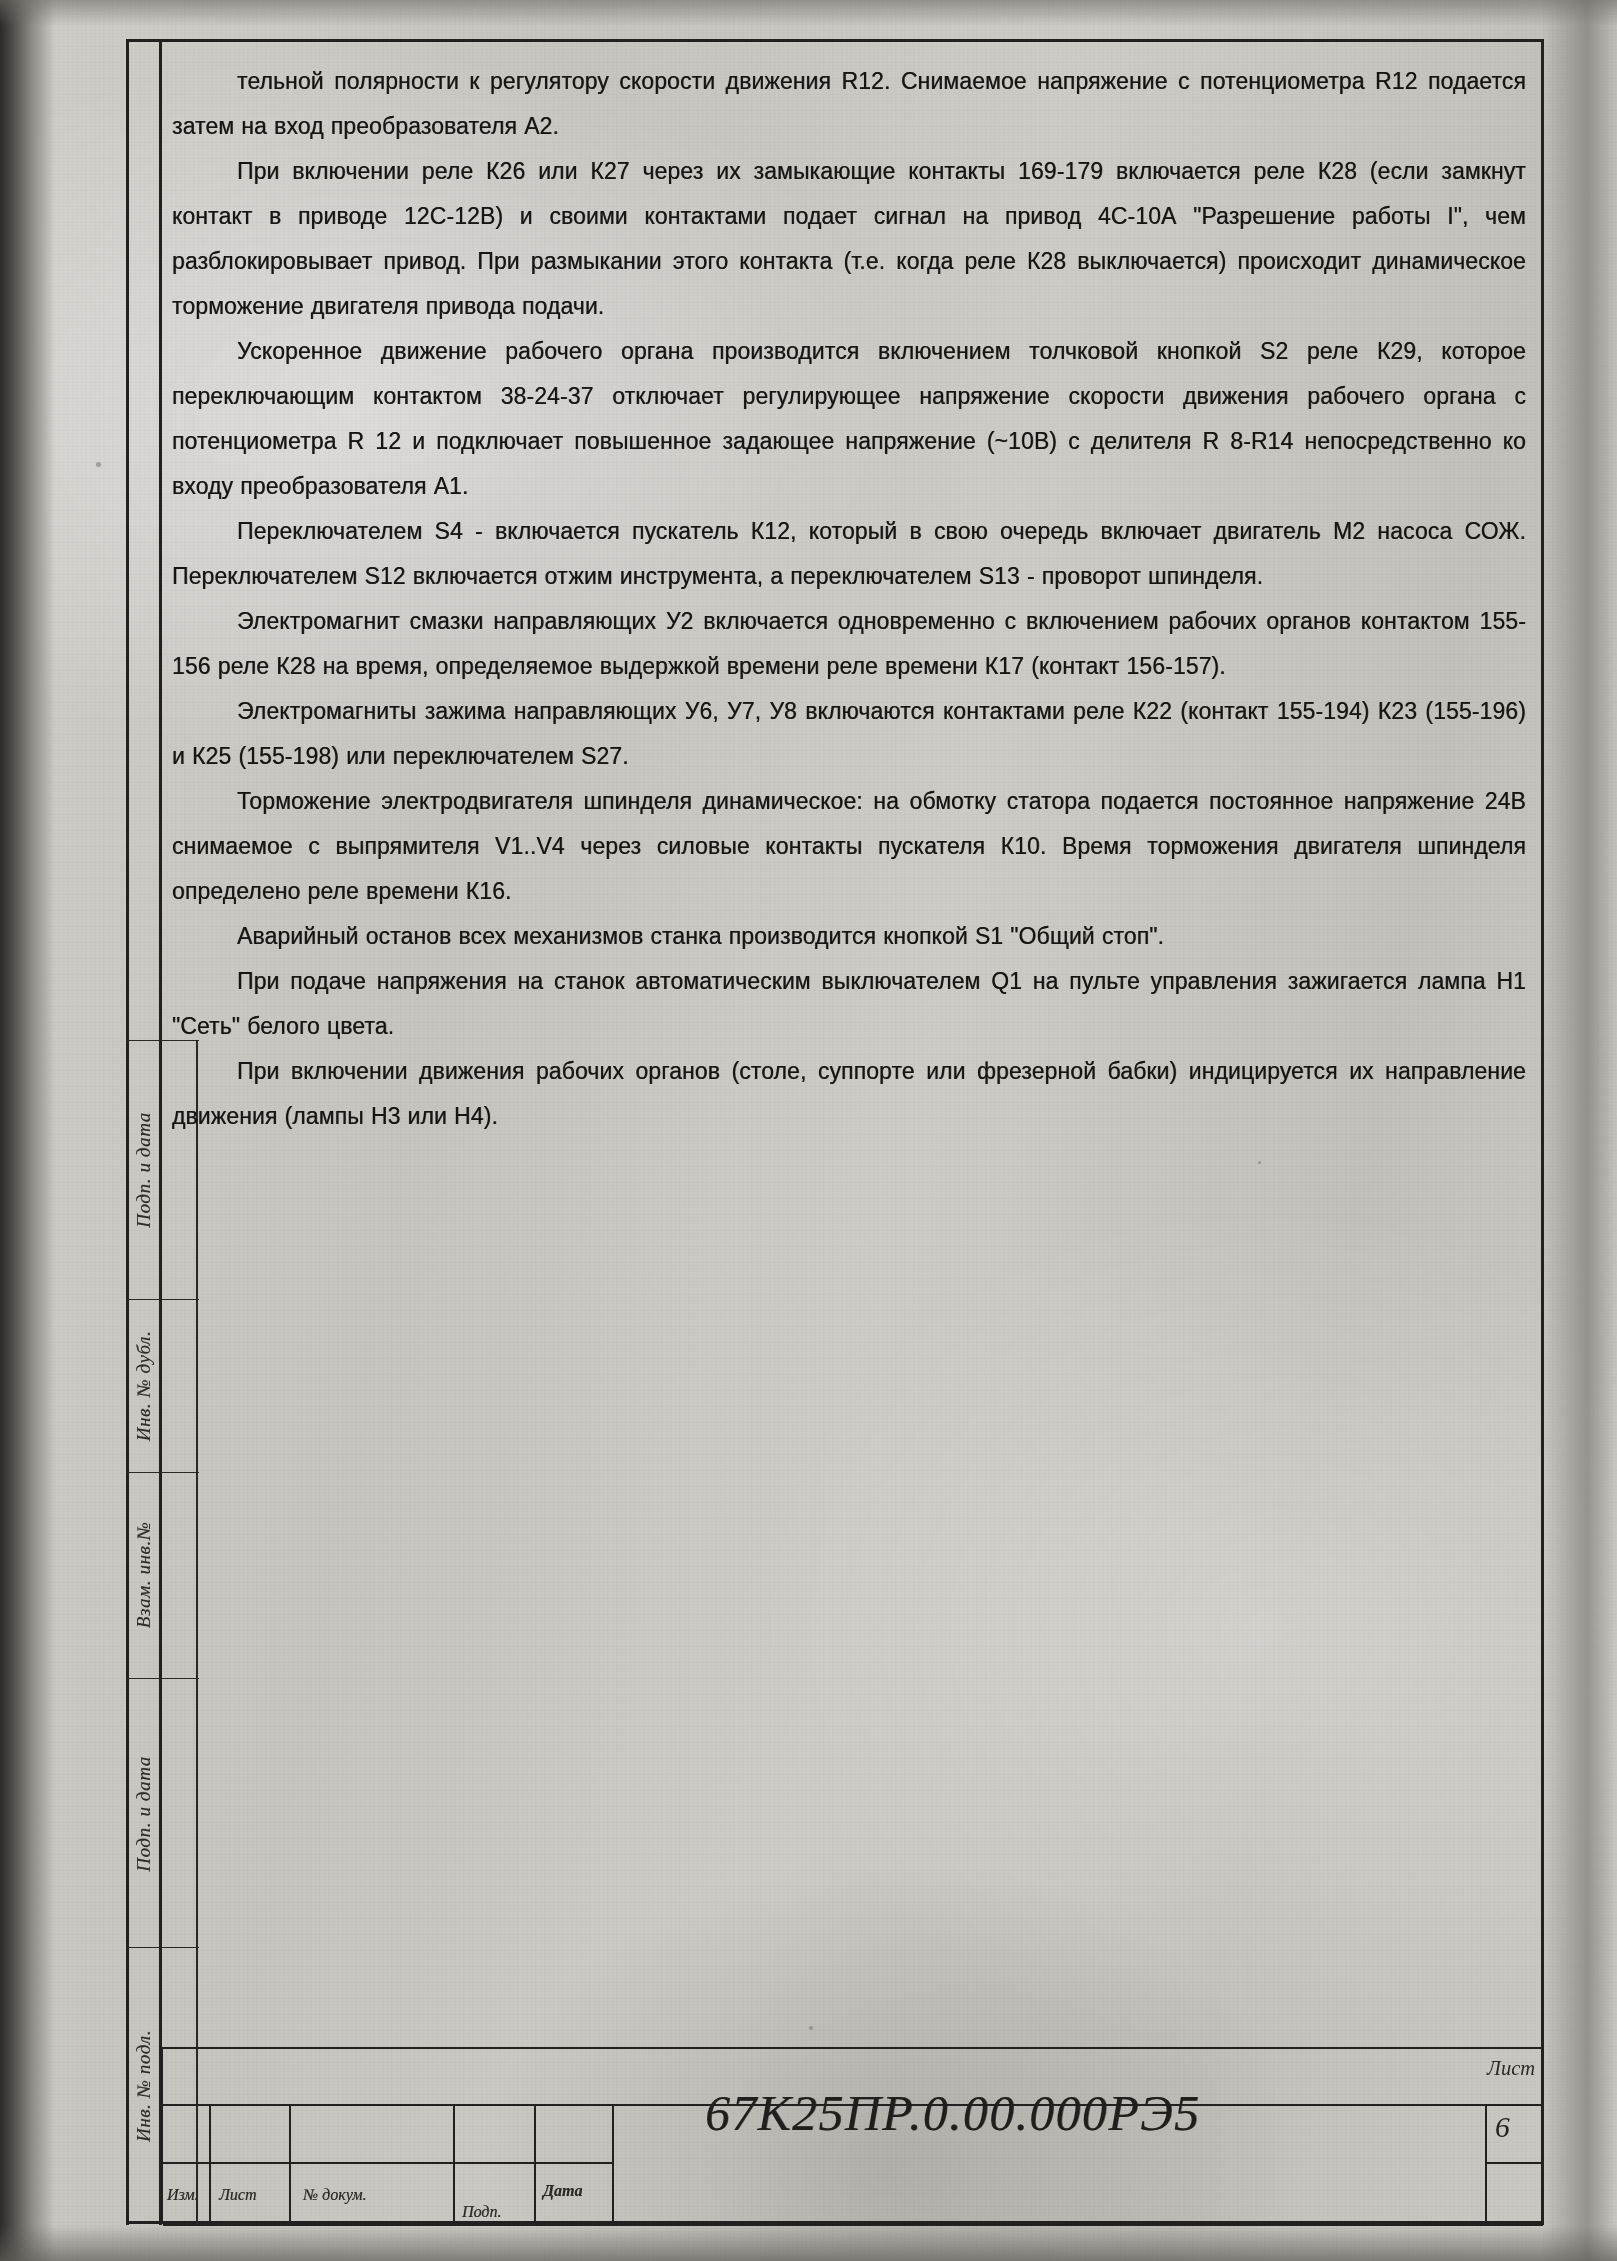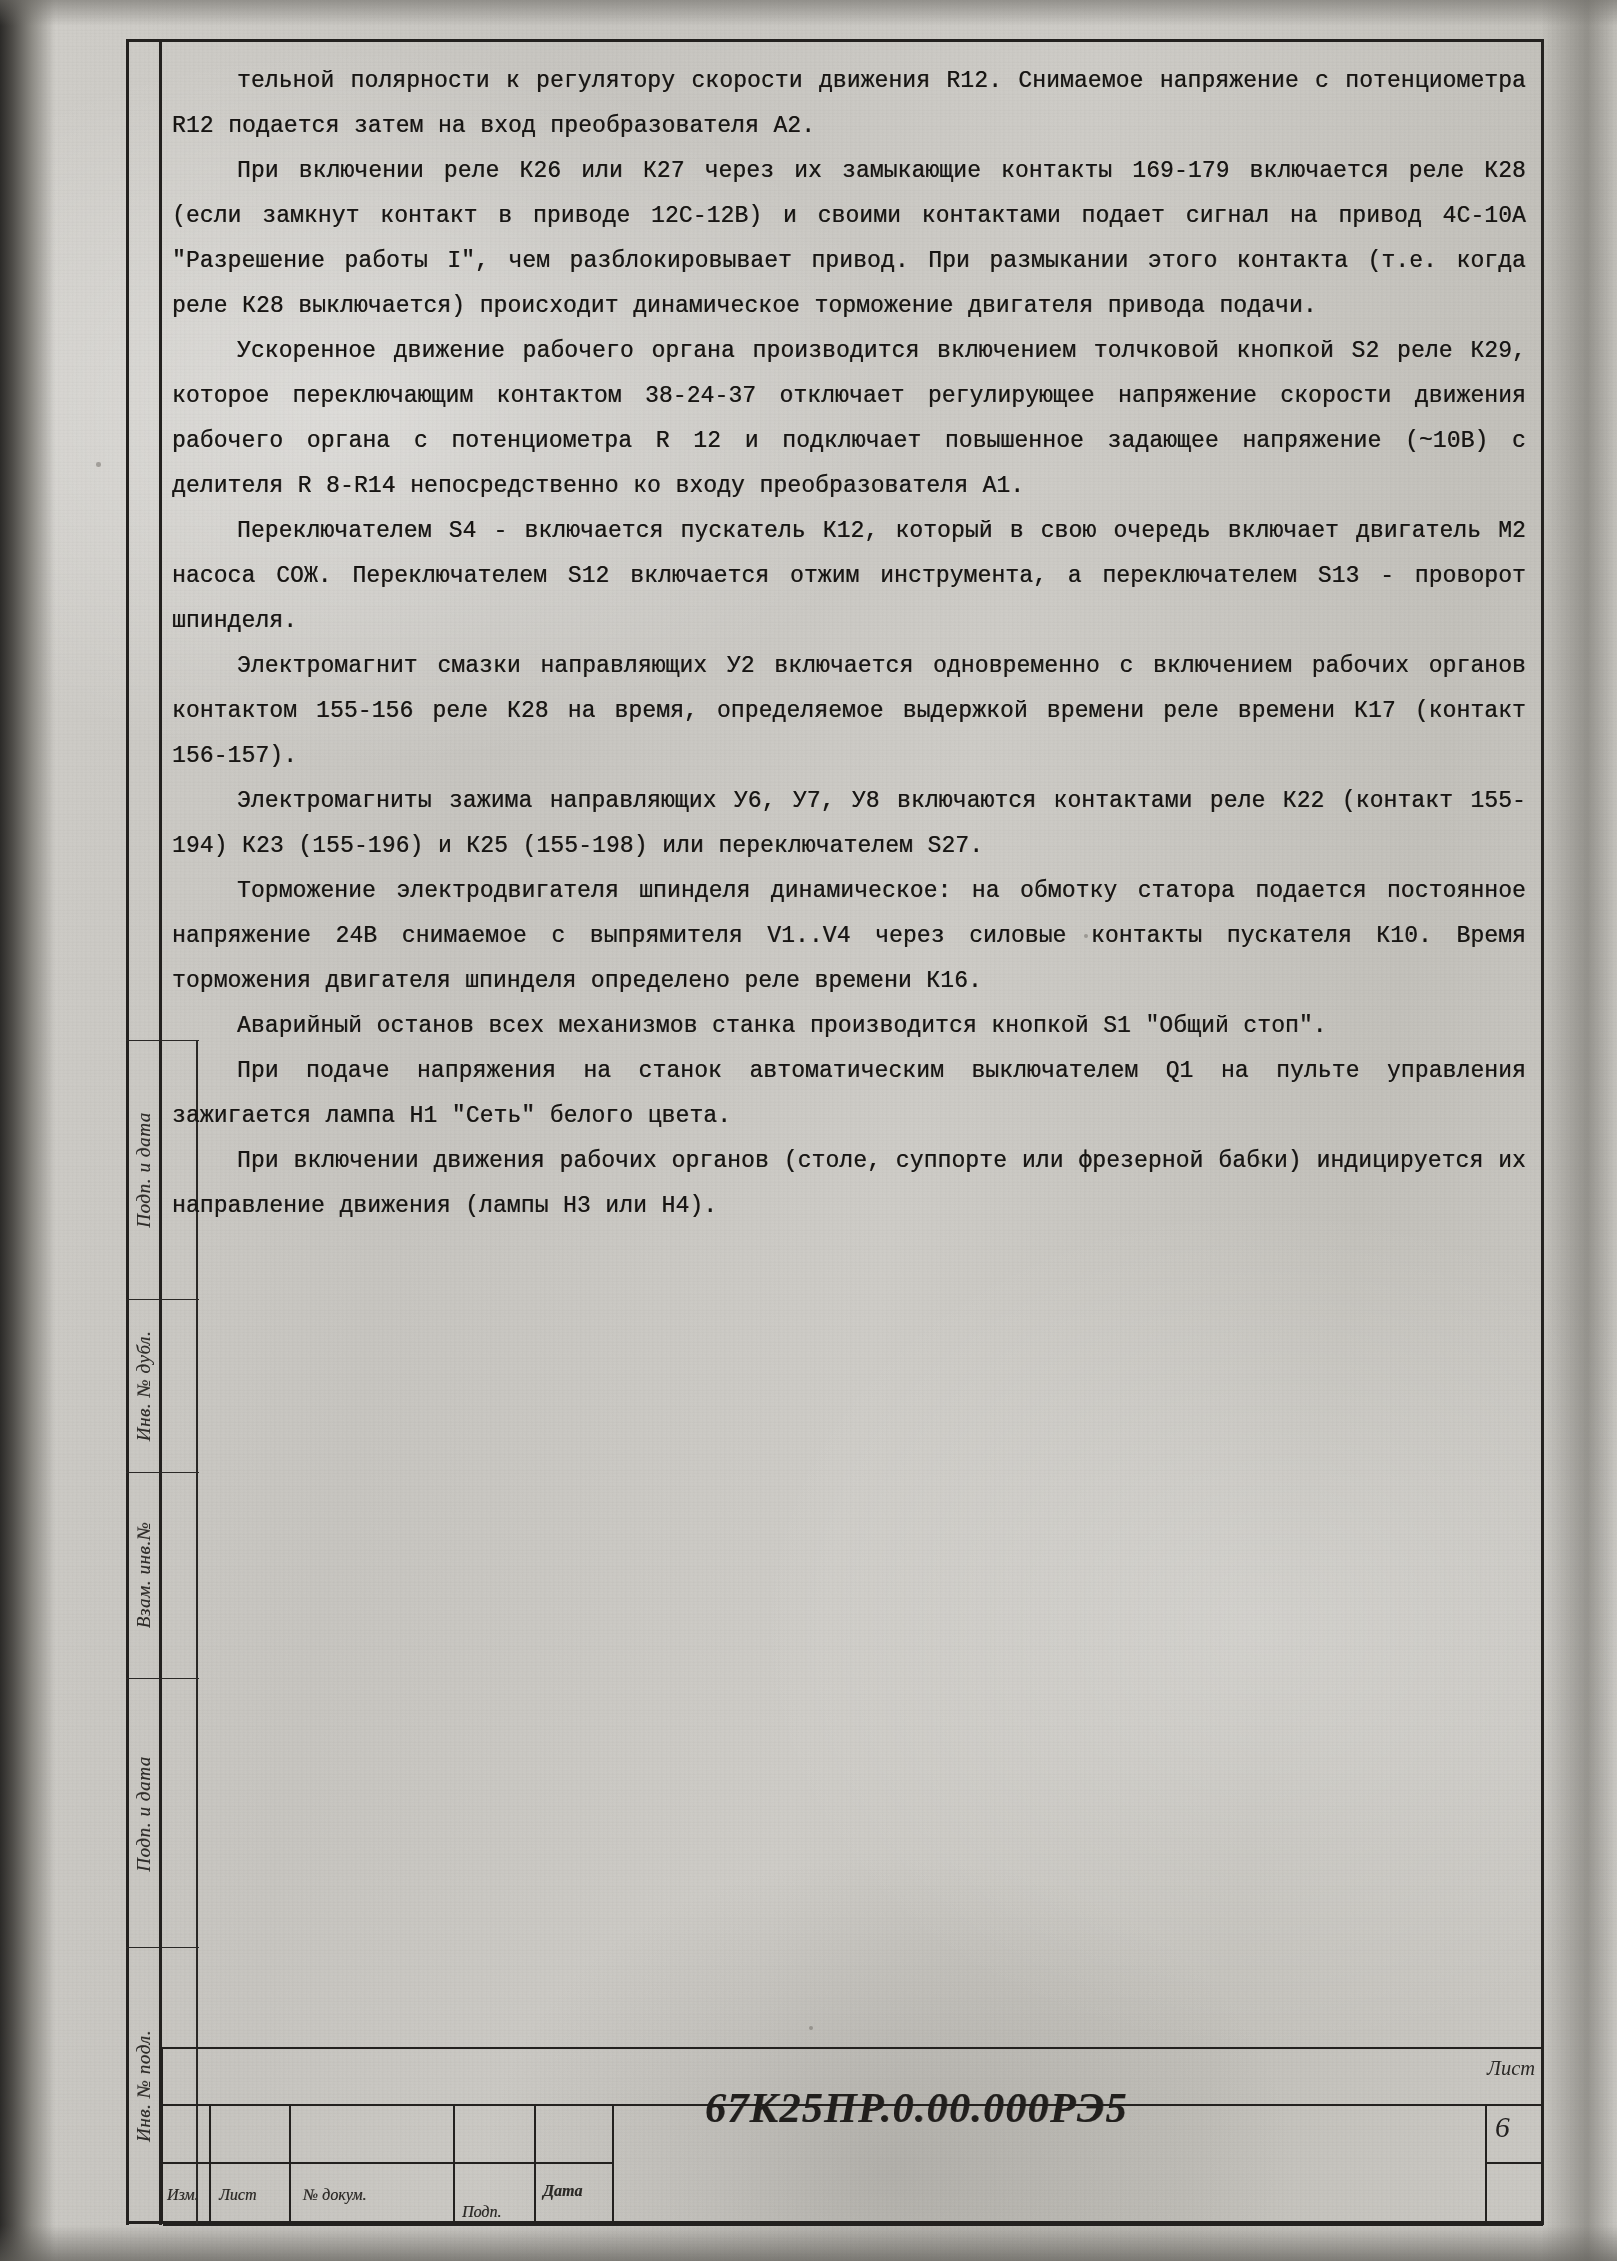--- a/index.html
+++ b/index.html
@@ -123,21 +123,21 @@
   
   #body-text {
     position: absolute;
     left: 172px;
     top: 59px;
     width: 1354px;
   }
   .para {
     margin: 0 0 0 0;
     color: #1d1b19;
-    font-family: Liberation Mono, monospace;
+    font-family: Liberation Sans, sans-serif;
     font-size: 23px;
     line-height: 45px;
     letter-spacing: 0.1px;
     text-align: justify;
     text-indent: 65px;
     word-spacing: 0.6px;
     text-shadow:
       0.4px 0.3px 0px rgba(30,28,26,0.55),
       -0.3px 0.2px 0px rgba(60,58,54,0.30);
     filter: contrast(1.06);
@@ -165,22 +165,22 @@
     color: #2b2926;
     white-space: nowrap;
     text-shadow: 0.4px 0.3px 0 rgba(35,33,30,0.5);
   }
   #doc-number {
     position: absolute;
     left: 705px;
     top: 2084px;
     font-family: "Liberation Serif", "DejaVu Serif", serif;
     font-style: italic;
-    font-size: 42px;
-    font-weight: 700;
+    font-size: 50px;
+    font-weight: 400;
     letter-spacing: 1.3px;
     color: #211f1d;
     white-space: nowrap;
     text-shadow: 0.6px 0.4px 0 rgba(33,31,29,0.55);
   }
   #sheet-word {
     position: absolute;
     left: 1487px;
     top: 2057px;
     font-family: "Liberation Serif", "DejaVu Serif", serif;

